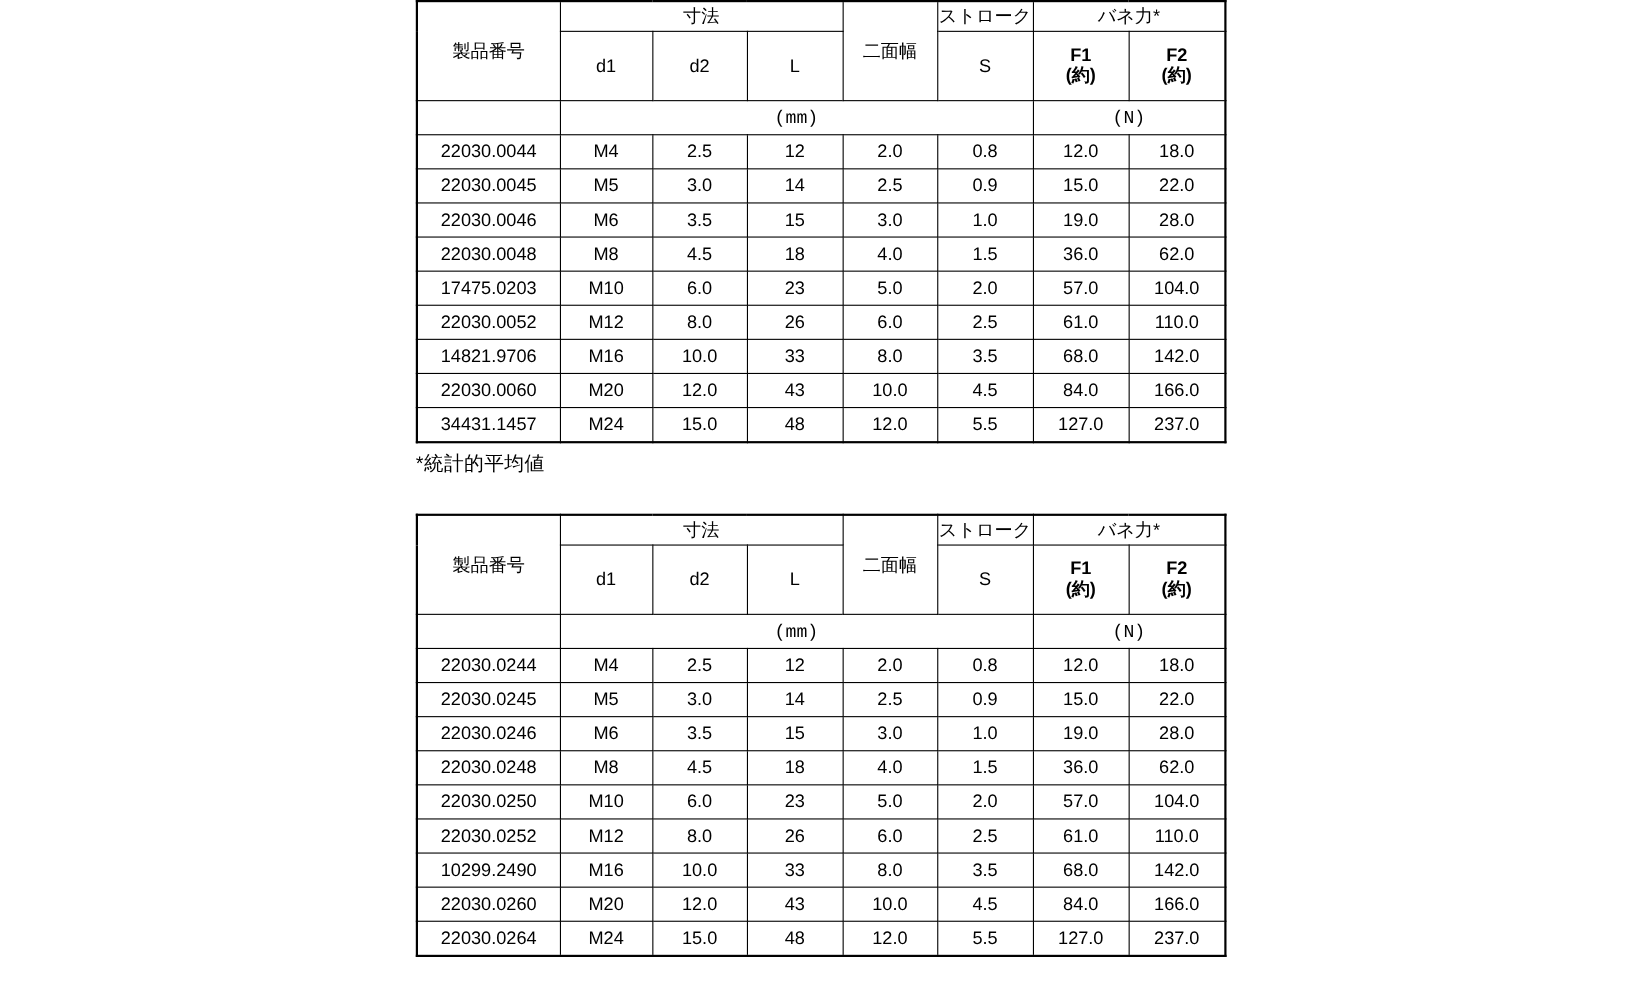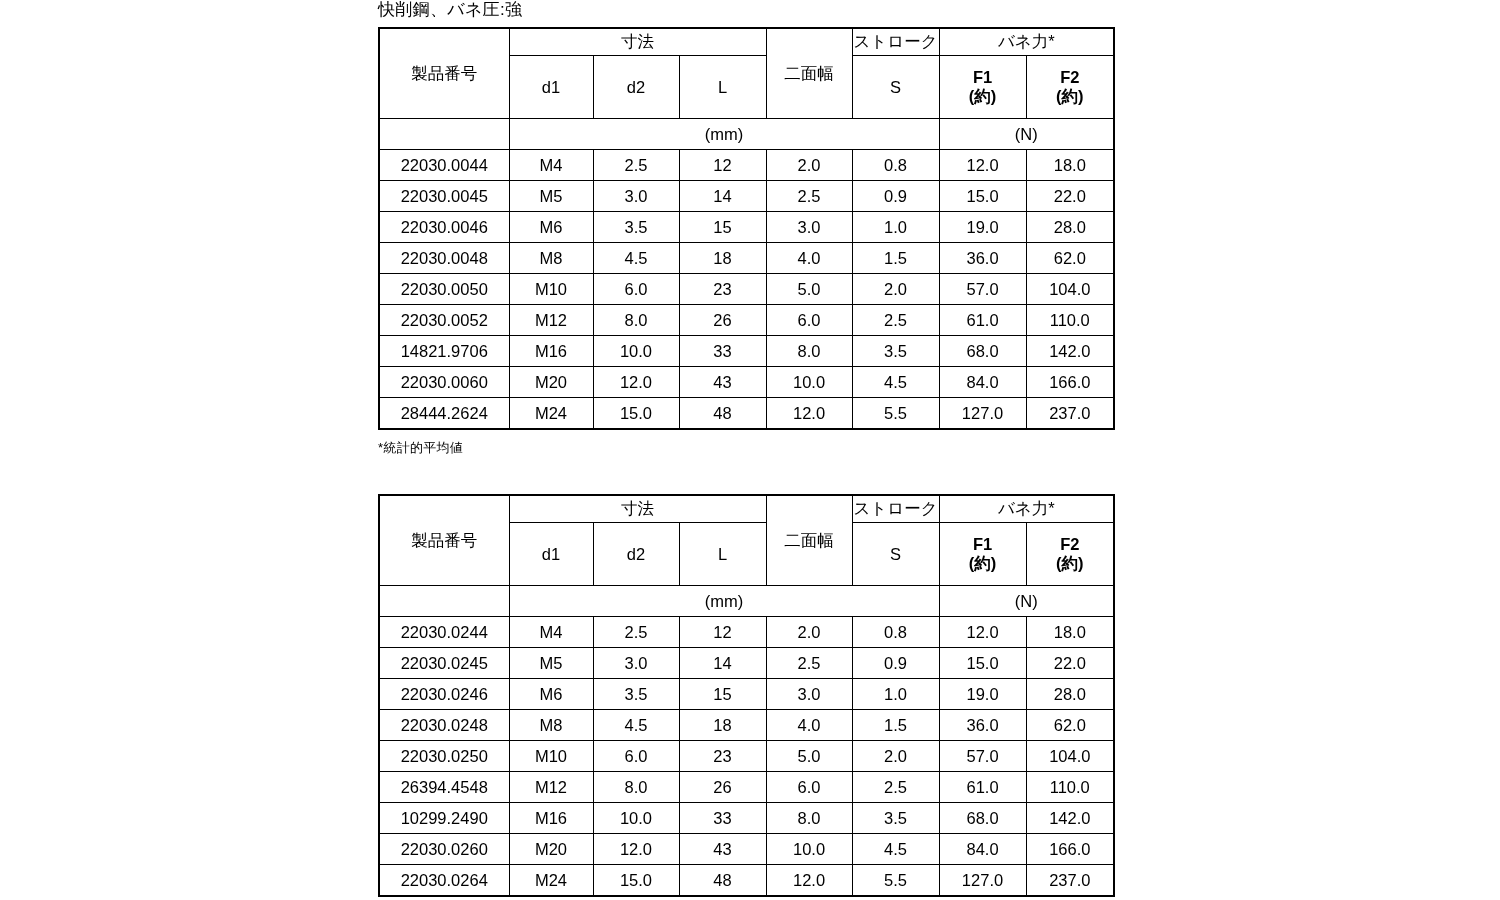--- a/index.html
+++ b/index.html
@@ -33,21 +33,21 @@
 
   .caption {
     font-size: 17px;
     line-height: 20px;
     letter-spacing: 0.3px;
     padding-bottom: 7px;
     white-space: nowrap;
   }
 
   .footnote {
-    font-size: 13px;
+    font-size: 18px;
     line-height: 20px;
     padding-top: 8px;
     letter-spacing: 0.3px;
     white-space: nowrap;
   }
 
   table.spec {
     border-collapse: collapse;
     table-layout: fixed;
     width: 735px;
@@ -71,42 +71,41 @@
   .c-d1    { width: 84px; }
   .c-d2    { width: 86px; }
   .c-l     { width: 87px; }
   .c-nimen { width: 86px; }
   .c-s     { width: 87px; }
   .c-f1    { width: 87px; }
   .c-f2    { width: 88px; }
 
   .hrow1 td { height: 26px; }
   .hrow2 td { height: 62px; }
-  .hrow3 td { height: 30px; }
+  .hrow3 td { height: 30px; font-family: Liberation Mono, monospace; }
   .drow  td { height: 30px; }
 
   .sub {
     display: block;
     line-height: 1.15;
     font-weight: bold;
   }
 
   .unitcell {
     text-align: center;
   }
 
   .nowrap { white-space: nowrap; }
 </style>
 </head>
 <body>
 
 <div class="page">
 
   <div class="block">
-    <div class="caption nowrap">快削鋼、バネ圧:強</div>
 
     <table class="spec">
       <colgroup>
         <col class="c-part">
           <col class="c-d1">
           <col class="c-d2">
           <col class="c-l">
         <col class="c-nimen">
           <col class="c-s">
           <col class="c-f1">
@@ -175,21 +174,21 @@
           <td>22030.0048</td>
           <td>M8</td>
           <td>4.5</td>
           <td>18</td>
           <td>4.0</td>
           <td>1.5</td>
           <td>36.0</td>
           <td>62.0</td>
         </tr>
         <tr class="drow">
-          <td>22030.0050</td>
+          <td>17475.0203</td>
           <td>M10</td>
           <td>6.0</td>
           <td>23</td>
           <td>5.0</td>
           <td>2.0</td>
           <td>57.0</td>
           <td>104.0</td>
         </tr>
         <tr class="drow">
           <td>22030.0052</td>
@@ -215,21 +214,21 @@
           <td>22030.0060</td>
           <td>M20</td>
           <td>12.0</td>
           <td>43</td>
           <td>10.0</td>
           <td>4.5</td>
           <td>84.0</td>
           <td>166.0</td>
         </tr>
         <tr class="drow">
-          <td>28444.2624</td>
+          <td>34431.1457</td>
           <td>M24</td>
           <td>15.0</td>
           <td>48</td>
           <td>12.0</td>
           <td>5.5</td>
           <td>127.0</td>
           <td>237.0</td>
         </tr>
       </tbody>
     </table>
@@ -325,21 +324,21 @@
           <td>22030.0250</td>
           <td>M10</td>
           <td>6.0</td>
           <td>23</td>
           <td>5.0</td>
           <td>2.0</td>
           <td>57.0</td>
           <td>104.0</td>
         </tr>
         <tr class="drow">
-          <td>26394.4548</td>
+          <td>22030.0252</td>
           <td>M12</td>
           <td>8.0</td>
           <td>26</td>
           <td>6.0</td>
           <td>2.5</td>
           <td>61.0</td>
           <td>110.0</td>
         </tr>
         <tr class="drow">
           <td>10299.2490</td>

